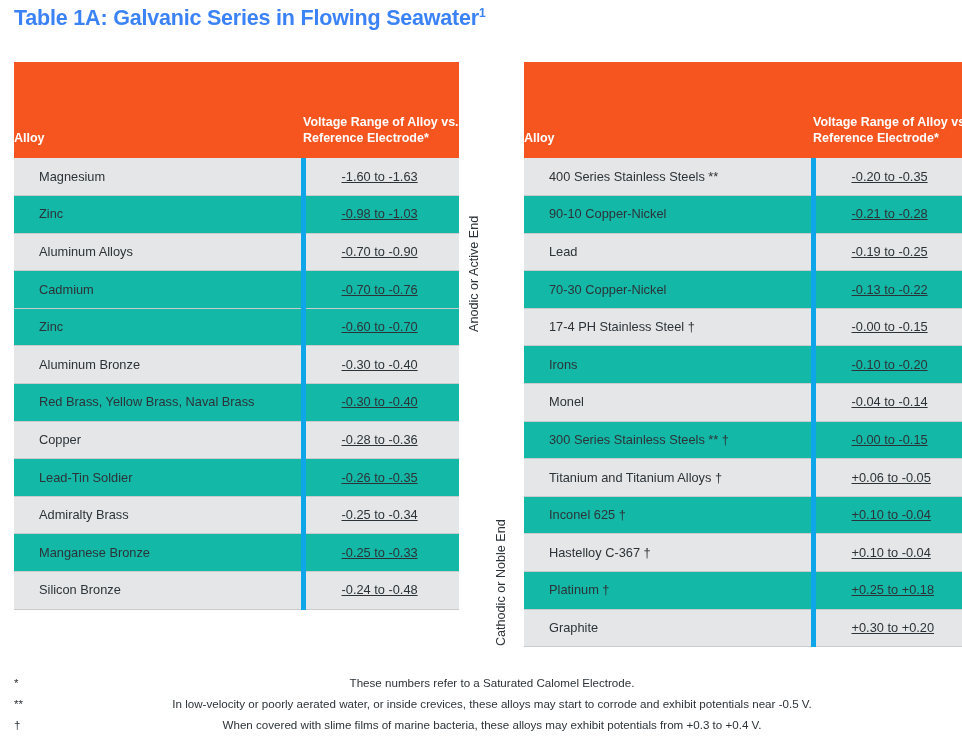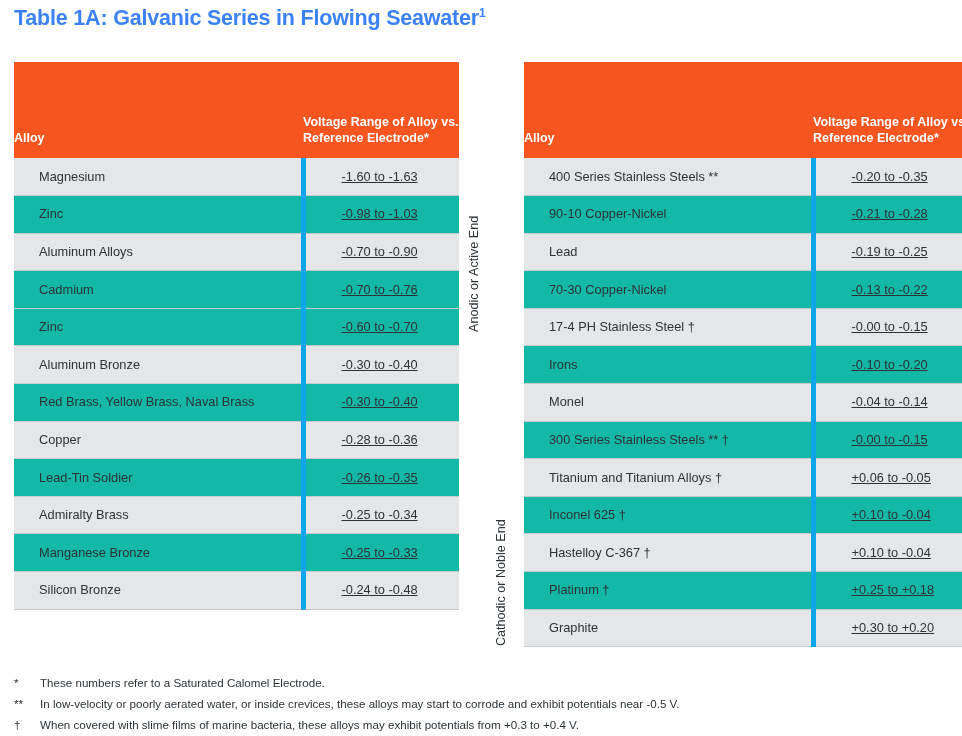--- a/index.html
+++ b/index.html
@@ -104,21 +104,21 @@
     align-items: flex-start;
     font-size: 11.6px;
     line-height: 21px;
     color: #2c3338;
   }
   .footnote-mark {
     width: 26px;
     flex: 0 0 26px;
     font-size: 11.6px;
   }
-  .footnote-text { flex: 1 1 auto; }
+  .footnote-text { flex: 1 1 auto; text-align: center; }
 </style>
 </head>
 <body>
 
 <div id="page-title">
   <span>Table 1A: Galvanic Series in Flowing Seawater</span><span class="sup">1</span>
 </div>
 
 <div class="table-block" id="table-left">
   <table class="galvanic">

